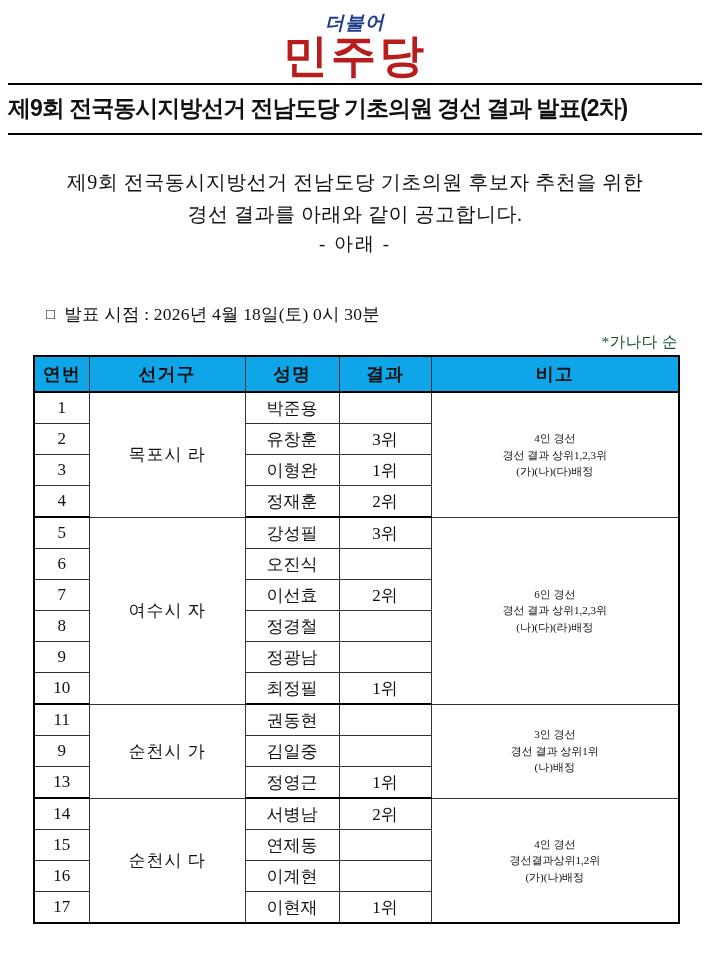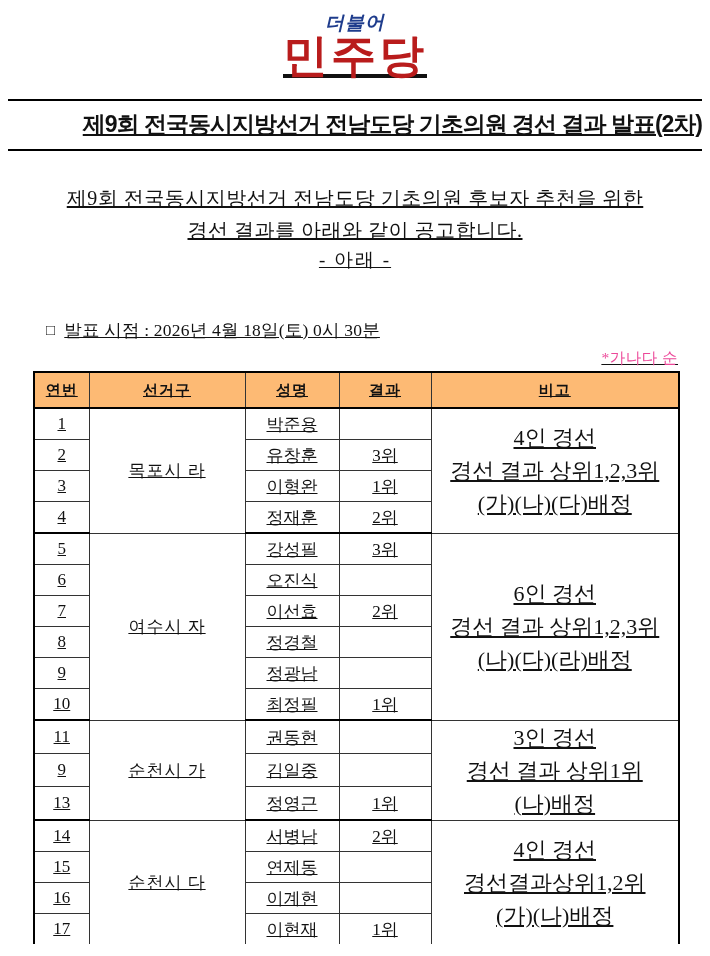--- a/index.html
+++ b/index.html
@@ -4,21 +4,20 @@
 <style>
   html, body { margin: 0; padding: 0; background: #fff; }
   .page {
     position: relative;
     width: 710px;
     height: 944px;
     background: #ffffff;
     font-family: "Liberation Serif", serif;
     color: #111;
     overflow: hidden;
-    text-decoration: underline;
   }
   
   .logo { text-align: center; padding-top: 13px; line-height: 1; }
   .logo-slogan {
     display: inline-block;
     font-family: "Liberation Serif", serif;
     font-weight: bold;
     font-style: italic;
     font-size: 19px;
     color: #1e3c8c;
@@ -28,26 +27,26 @@
   .logo-name {
     margin-top: 1px;
     font-family: "Liberation Sans", sans-serif;
     font-weight: 900;
     font-size: 45px;
     letter-spacing: 3px;
     color: #b91c1c;
   }
   
   .title-bar {
-    margin: 21px 8px 0 8px;
+    margin: 5px 8px 0 8px;
     border-top: 2px solid #000;
     border-bottom: 2px solid #000;
     padding: 8px 0 9px 0;
     display: flex;
-    justify-content: flex-end;
+    justify-content: flex-start;
   }
   .title-text {
     font-family: "Liberation Sans", sans-serif;
     font-weight: 800;
     font-size: 23px;
     letter-spacing: -1px;
     white-space: nowrap;
   }
   
   .intro {
@@ -74,53 +73,53 @@
     display: inline-block;
     font-family: "Liberation Sans", sans-serif;
     font-size: 15px;
     margin-right: 9px;
     position: relative;
     top: -1px;
   }
   .sort-note {
     margin: 5px 32px 2px 0;
     text-align: right;
-    color: #ec4899;
+    color: #14532d;
     font-size: 15.5px;
     letter-spacing: 0.5px;
   }
   
   table.results {
     margin-left: 33px;
     width: 645px;
     border-collapse: collapse;
     table-layout: fixed;
     border: 2px solid #000;
     font-size: 17px;
   }
   table.results th, table.results td {
     border: 1px solid #333;
     text-align: center;
     vertical-align: middle;
     padding: 0;
     overflow: hidden;
   }
   table.results th {
-    background: #fdba74;
+    background: #0ea5e9;
     height: 34px;
-    font-size: 15px;
+    font-size: 18px;
     font-weight: 600;
     border-bottom: 2px solid #000;
     letter-spacing: 1px;
   }
   table.results td { height: 30px; }
   tr.group-end td { border-bottom: 2px solid #000; }
   td.span-cell { border-bottom: 2px solid #000; }
   td.district-cell { letter-spacing: 1px; }
-  td.note-cell { font-size: 22px; line-height: 1.5; }
+  td.note-cell { font-size: 11px; line-height: 1.5; }
   td.note-cell .note-line { white-space: nowrap; }
 </style>
 </head>
 <body>
 
 <div class="page">
 
   <div class="logo">
     <div class="logo-slogan">더불어</div>
     <div class="logo-name">민주당</div>

